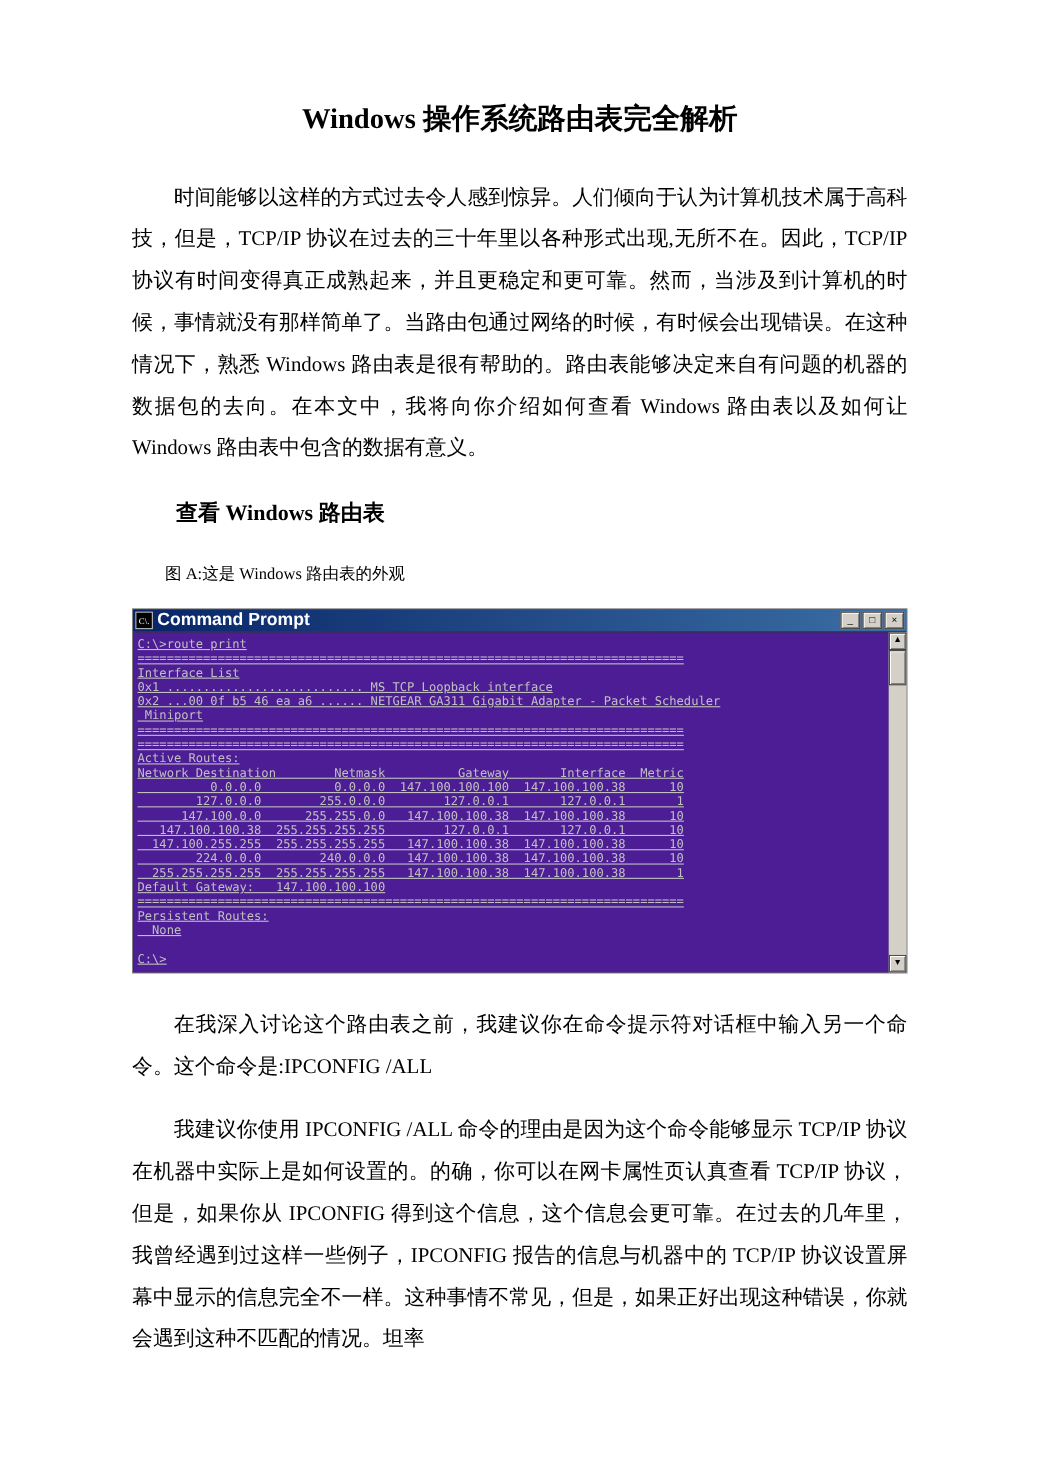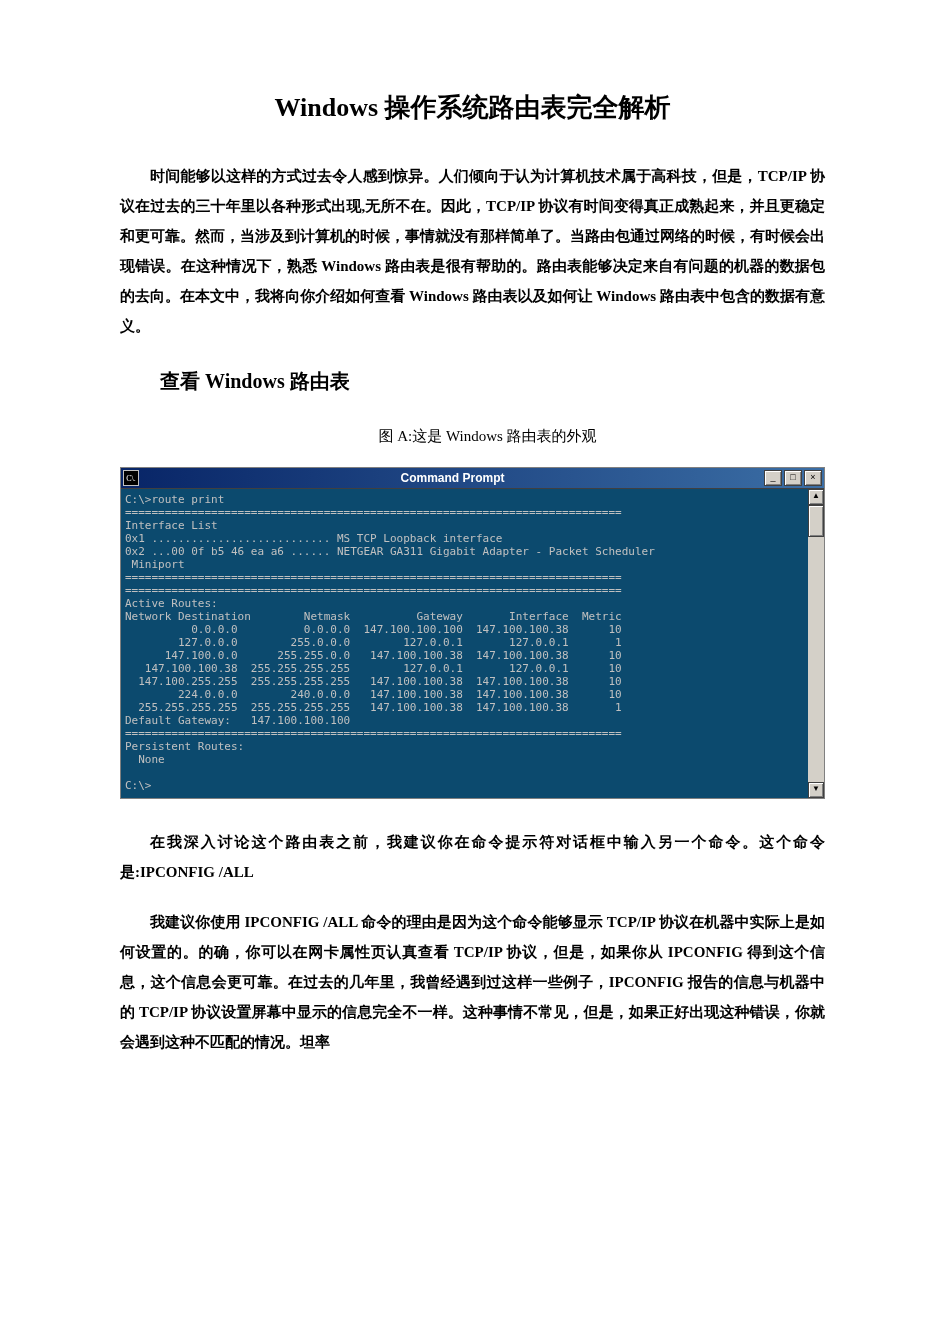--- a/index.html
+++ b/index.html
@@ -16,40 +16,38 @@
     background: #fff;
   }
   .title {
     text-align: center;
     font-size: 26px;
     font-weight: bold;
     font-family: "SimSun", "Microsoft YaHei", serif;
     margin-bottom: 36px;
   }
   .para {
-    font-size: 15px;
+    font-size: 19px;
     line-height: 2.0;
     text-indent: 2em;
     margin: 0 0 20px 0;
     text-align: justify;
-    font-weight: bold;
   }
   .heading {
     font-size: 20px;
     font-weight: bold;
     text-indent: 2em;
     line-height: 2.0;
     margin: 16px 0 20px 0;
   }
   .caption {
     font-size: 15px;
     line-height: 2.0;
     text-indent: 2em;
     margin: 0 0 16px 0;
-    text-align: center;
   }
   
   .cmd-window {
     border: 1px solid #808080;
     width: 100%;
     box-sizing: border-box;
     margin-bottom: 28px;
   }
   .cmd-titlebar {
     display: flex;
@@ -71,23 +69,22 @@
     border: 1px solid #c0c0c0;
     margin-right: 4px;
     font-size: 8px;
     color:#fff;
     display:flex;align-items:center;justify-content:center;
   }
   .cmd-title {
     flex: 1;
     color: #fff;
     font-family: Tahoma, sans-serif;
-    font-size: 12px;
+    font-size: 16px;
     font-weight: bold;
-    text-align: center;
   }
   .cmd-btn {
     width: 16px;
     height: 14px;
     background: #d4d0c8;
     border: 1px solid #404040;
     box-shadow: inset 1px 1px 0 #fff, inset -1px -1px 0 #808080;
     margin-left: 2px;
     font-family: Tahoma, sans-serif;
     font-size: 9px;
@@ -95,28 +92,29 @@
     text-align: center;
     color: #000;
     cursor: default;
   }
   .cmd-body-wrap {
     display: flex;
     background: #000;
   }
   .cmd-body {
     flex: 1;
-    background: #0c4a6e;
+    background: #4c1d95;
     color: #c0c0c0;
     font-family: "Lucida Console", monospace;
     font-size: 11px;
     line-height: 13px;
     padding: 4px 4px 6px 4px;
     white-space: pre;
     overflow: hidden;
+    text-decoration: underline;
   }
   .cmd-scroll {
     width: 16px;
     background: #d4d0c8;
     display: flex;
     flex-direction: column;
   }
   .cmd-scroll .sbtn {
     height: 14px;
     background: #d4d0c8;

